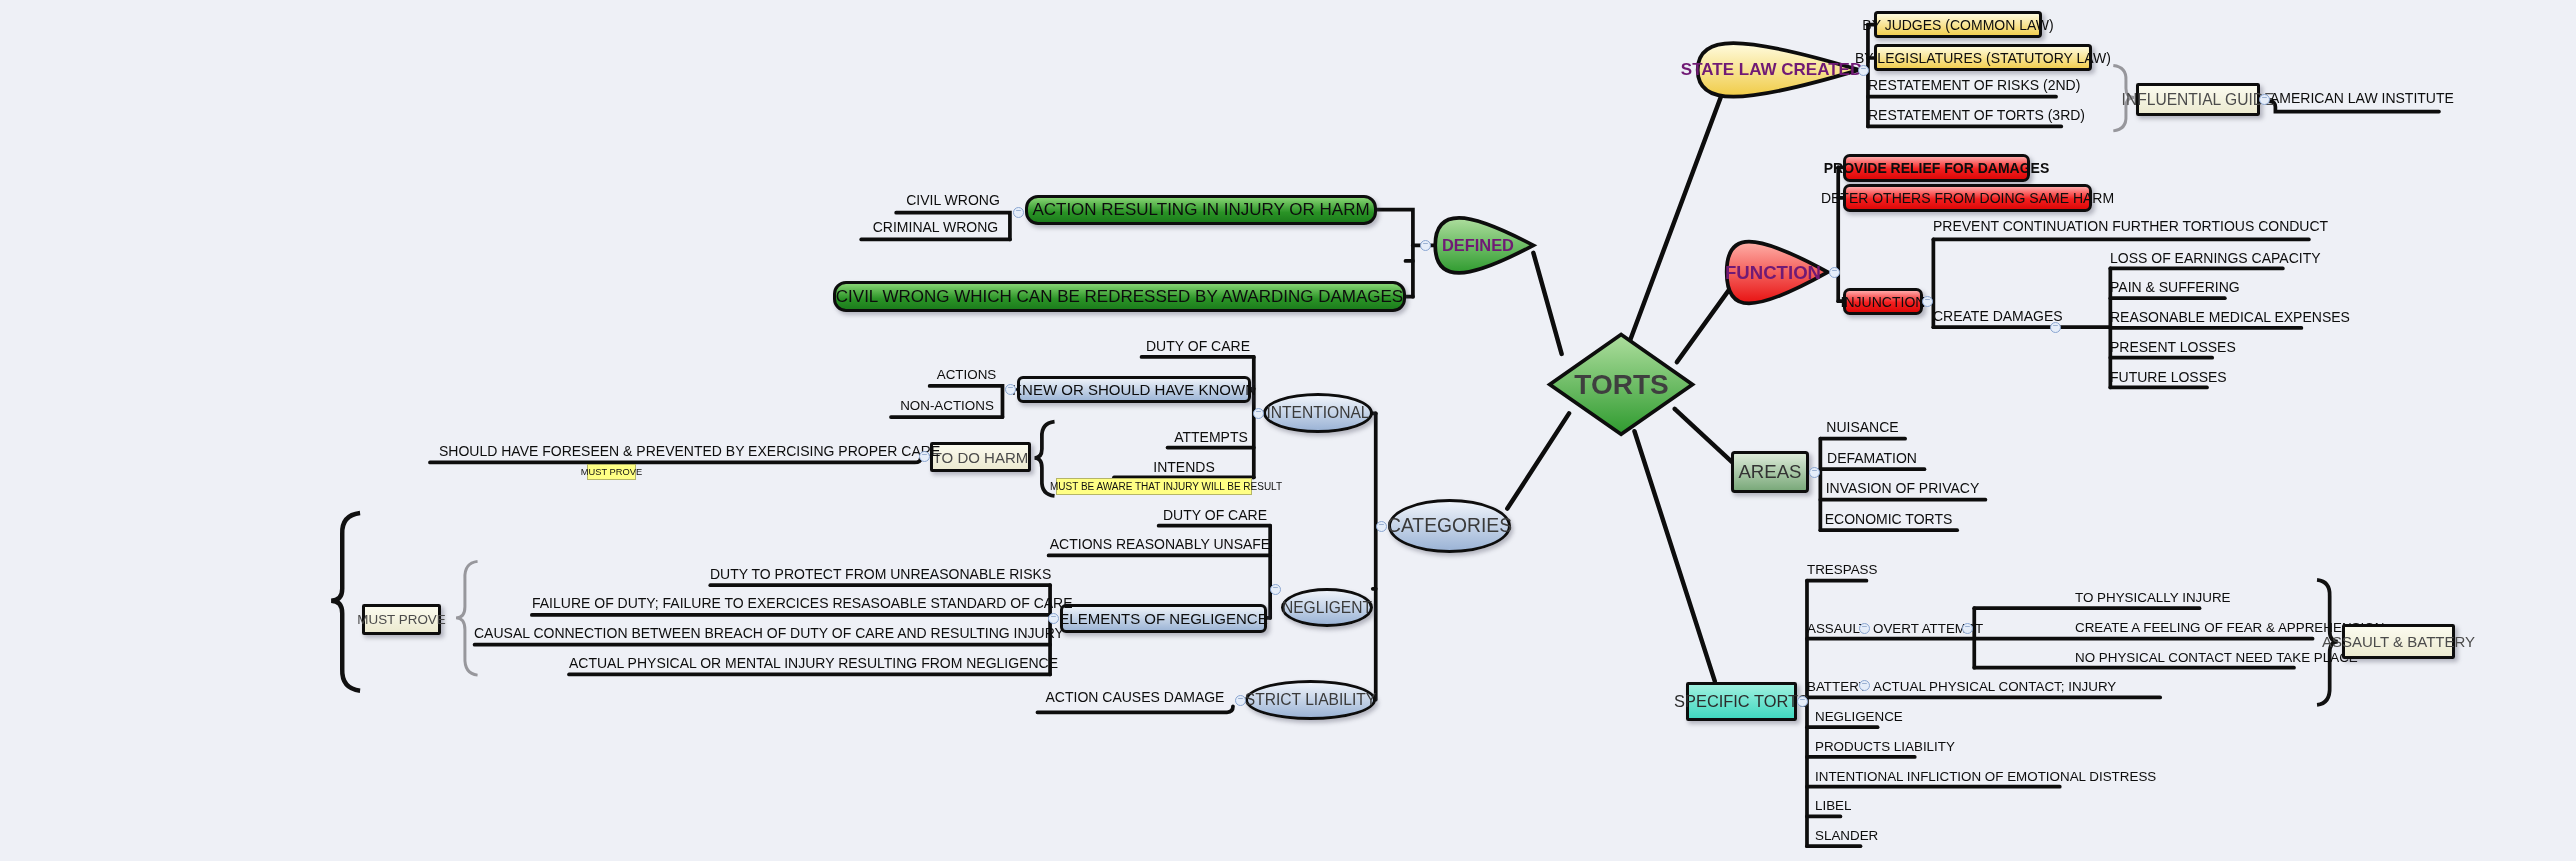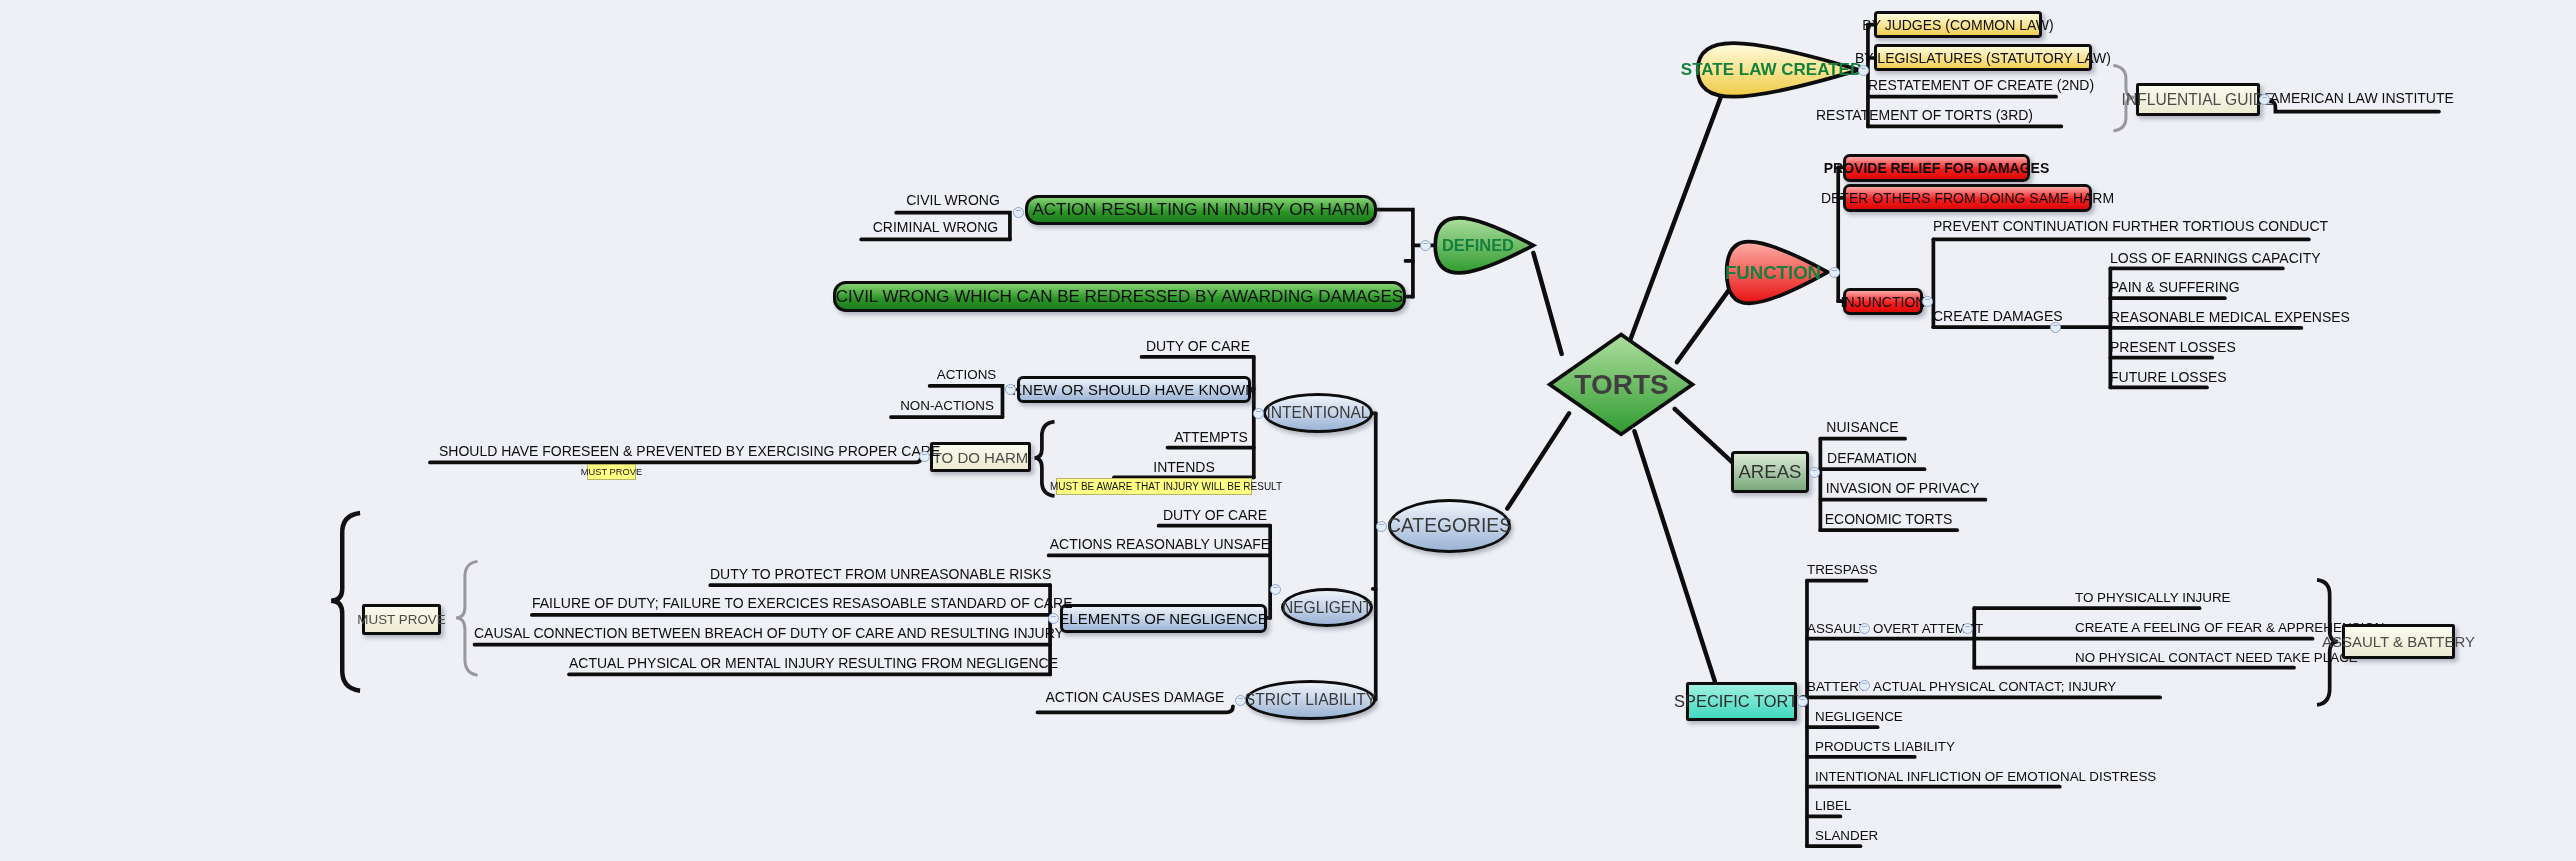--- a/index.html
+++ b/index.html
@@ -18,21 +18,21 @@
   .red{background:linear-gradient(180deg,#ffa8a8 0%,#f31f1f 55%,#dd0808 100%);border-radius:6.7px;font-size:14px;}
   .blue{background:linear-gradient(180deg,#ecf1f8,#9fb7d7);border-radius:6px;font-size:15px;}
   .cyan{background:linear-gradient(180deg,#9ef0df,#41d8c0);border-radius:2.2px;font-size:16.4px;color:#2b2b2b;}
   .sage{background:linear-gradient(180deg,#dcead8,#7aa97a);border-radius:3.7px;font-size:18.6px;color:#333;}
   .ellipse{position:absolute;box-sizing:border-box;border:3.7px solid #0d0d0d;border-radius:50%;display:flex;
            align-items:center;justify-content:center;background:linear-gradient(180deg,#eef3fa,#9cb4d6);
            color:#3a3a3a;font-size:15.6px;white-space:nowrap;box-shadow:2.2px 3px 4.5px rgba(70,70,90,.35);}
   .note{position:absolute;box-sizing:border-box;background:#ffff84;border:1.5px solid #b5b567;display:flex;
         align-items:center;justify-content:center;white-space:nowrap;color:#111;}
   .shapelbl{position:absolute;display:flex;align-items:center;justify-content:center;white-space:nowrap;
-            color:#15803d;font-weight:bold;background:transparent;}
+            color:#701a75;font-weight:bold;background:transparent;}
   .handle{position:absolute;width:11px;height:11px;box-sizing:border-box;border-radius:50%;background:#e5edf9;
           border:1.5px solid #8aa6d1;color:#7d98c2;font-size:9.7px;line-height:6.7px;text-align:center;}
   .handle::after{content:"−";display:block;}
 </style>
 </head>
 <body>
 
 <div id="canvas">
 
 <svg class="layer" width="2576" height="861" viewBox="0 0 3464 1158">
@@ -165,22 +165,22 @@
 
 <div class="shapelbl" style="left:1435px;top:229px;width:86px;height:33px;font-size:16.4px;">DEFINED</div>
 <div class="lbl" style="left:896px;top:193px;width:114px;">CIVIL WRONG</div>
 <div class="lbl" style="left:861px;top:220px;width:149px;">CRIMINAL WRONG</div>
 <div class="box green" style="left:1025px;top:195px;width:352px;height:30px;">ACTION RESULTING IN INJURY OR HARM</div>
 <div class="box green" style="left:833px;top:281px;width:573px;height:31px;">CIVIL WRONG WHICH CAN BE REDRESSED BY AWARDING DAMAGES</div>
 
 <div class="shapelbl" style="left:1701px;top:59px;width:141px;height:22px;font-size:17px;">STATE LAW CREATED</div>
 <div class="box yellow" style="left:1874px;top:11px;width:168px;height:27px;">BY JUDGES (COMMON LAW)</div>
 <div class="box yellow" style="left:1874px;top:44px;width:218px;height:27px;">BY LEGISLATURES (STATUTORY LAW)</div>
-<div class="lbl" style="left:1868px;top:78px;width:188px;">RESTATEMENT OF CREATE (2ND)</div>
-<div class="lbl" style="left:1816px;top:108px;width:210px;text-align:center;">RESTATEMENT OF TORTS (3RD)</div>
+<div class="lbl" style="left:1868px;top:78px;width:188px;">RESTATEMENT OF RISKS (2ND)</div>
+<div class="lbl" style="left:1868px;top:108px;width:210px;text-align:center;">RESTATEMENT OF TORTS (3RD)</div>
 <div class="box paleyellow" style="left:2136px;top:83px;width:124px;height:33px;font-size:15.6px;">INFLUENTIAL GUIDE</div>
 <div class="lbl" style="left:2270px;top:91px;width:170px;">AMERICAN LAW INSTITUTE</div>
 
 <div class="shapelbl" style="left:1730px;top:262px;width:86px;height:22px;font-size:18.6px;">FUNCTION</div>
 <div class="box red" style="left:1843px;top:154px;width:187px;height:27.5px;font-weight:bold;">PROVIDE RELIEF FOR DAMAGES</div>
 <div class="box red" style="left:1843px;top:184px;width:249px;height:27.5px;">DETER OTHERS FROM DOING SAME HARM</div>
 <div class="box red" style="left:1843px;top:288px;width:80px;height:27px;">INJUNCTION</div>
 <div class="lbl" style="left:1933px;top:219px;width:376px;">PREVENT CONTINUATION FURTHER TORTIOUS CONDUCT</div>
 <div class="lbl" style="left:1933px;top:309px;width:119px;">CREATE DAMAGES</div>
 <div class="lbl" style="left:2110px;top:251px;width:173px;">LOSS OF EARNINGS CAPACITY</div>

